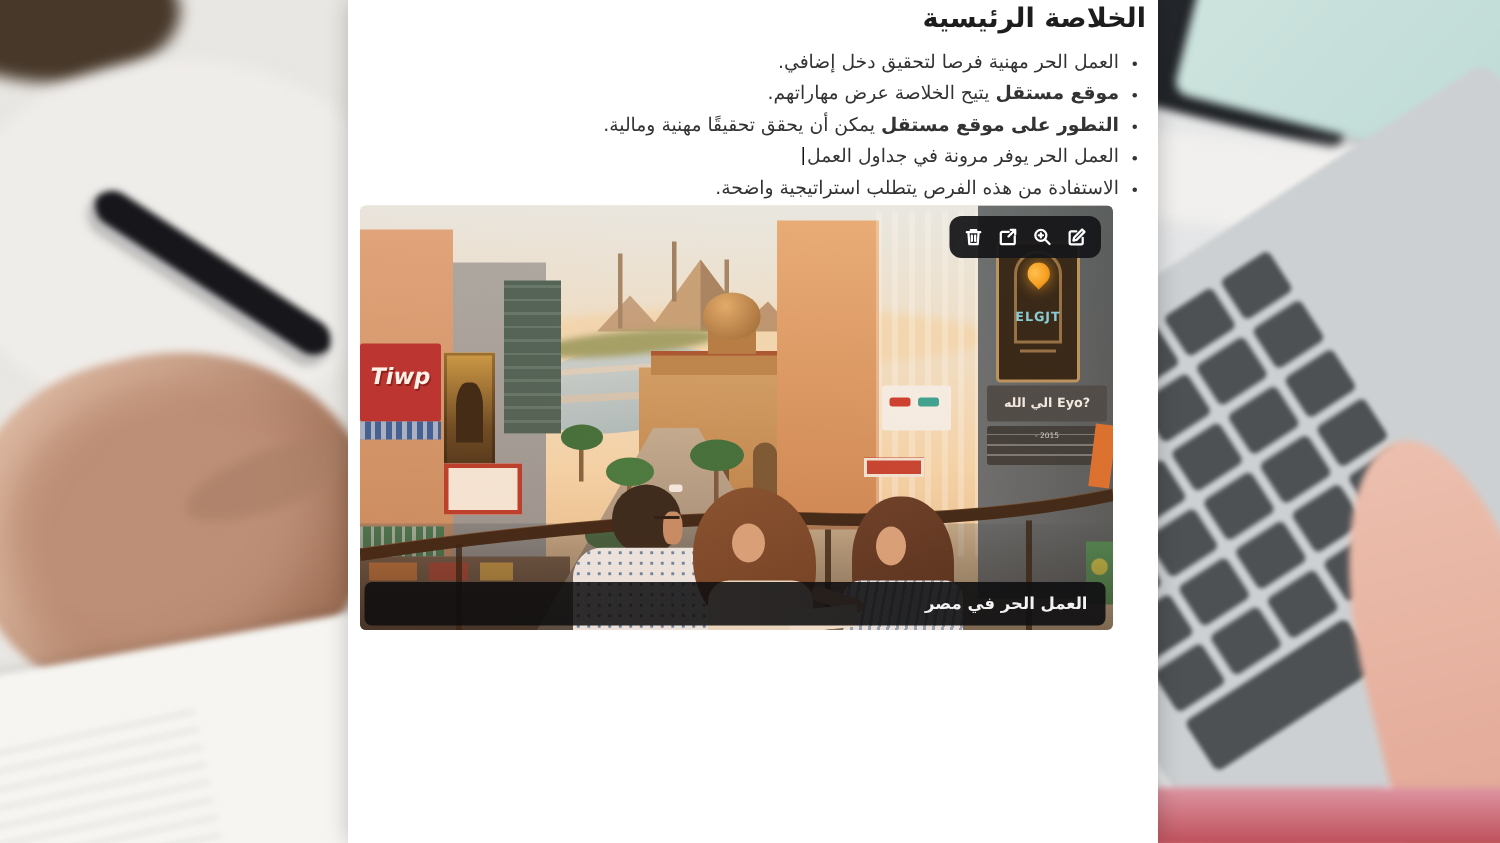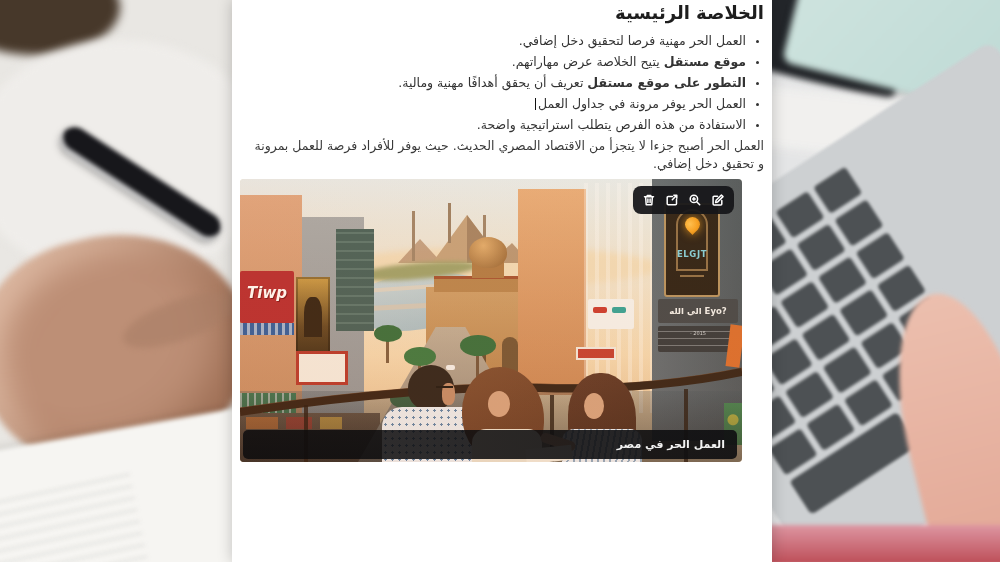--- a/index.html
+++ b/index.html
@@ -104,27 +104,26 @@
               border-radius:50% 50% 20% 20%;transform:rotate(-14deg);"></div>
   <div class="ab blur2" style="left:-10px;top:525px;width:260px;height:40px;background:linear-gradient(180deg,#dd96a2,#bc4b55);"></div>
 </div>
 
 <div id="column">
   <h2>الخلاصة الرئيسية</h2>
 
   <ul>
     <li><strong></strong><span>العمل الحر مهنية فرصا لتحقيق دخل إضافي.</span></li>
     <li><strong>موقع مستقل</strong><span> يتيح الخلاصة عرض مهاراتهم.</span></li>
-    <li><strong>التطور على موقع مستقل</strong><span> تعريف أن يحقق أهدافًا مهنية ومالية.</span></li>
+    <li><strong>التطور على موقع مستقل</strong><span> يمكن أن يحقق تحقيقًا مهنية ومالية.</span></li>
     <li><strong></strong><span>العمل الحر يوفر مرونة في جداول العمل</span><span class="caret"></span></li>
     <li><strong></strong><span>الاستفادة من هذه الفرص يتطلب استراتيجية واضحة.</span></li>
   </ul>
 
 
-  <p>العمل الحر أصبح جزءا لا يتجزأ من الاقتصاد المصري الحديث. حيث يوفر للأفراد فرصة للعمل بمرونة و تحقيق دخل إضافي.</p>
 
 
 
   <div id="figure">
     <div id="scene">
 
       <div class="ab" style="inset:0;
         background:linear-gradient(180deg,#e6edef 0%,#efe3cd 38%,#f2d9b2 62%,#e9c79c 80%);"></div>
       <div class="ab blur3" style="left:100px;top:68px;width:320px;height:40px;background:#f0dcba;border-radius:50%;"></div>
 

